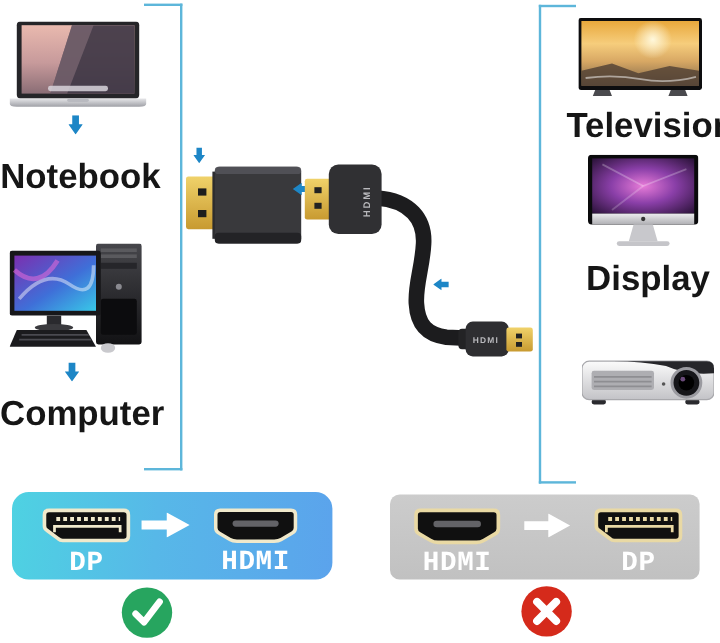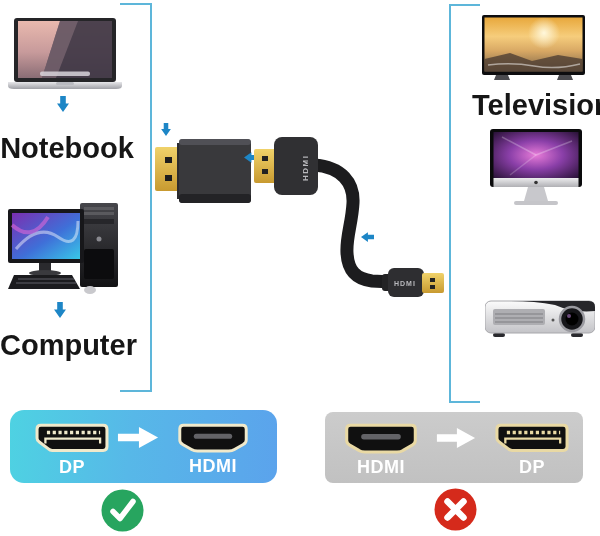--- a/index.html
+++ b/index.html
@@ -9,22 +9,22 @@
   .device-label{position:absolute;font-size:29px;font-weight:600;color:#161616;
                 text-align:center;line-height:1.1;}
   .bracket{position:absolute;border:0 solid #5db6da;}
   .bracket-left{border-top-width:2px;border-right-width:2px;border-bottom-width:2px;}
   .bracket-right{border-top-width:2px;border-left-width:2px;border-bottom-width:2px;}
   .banner{position:absolute;}
   .banner-ok{background:linear-gradient(95deg,#4ed2e2 0%,#57b8e8 45%,#5ba3ec 100%);
              border-radius:14px;}
   .banner-no{background:linear-gradient(180deg,#cccccc,#c1c1c1);border-radius:8px;}
   .port-group{position:absolute;display:flex;flex-direction:column;align-items:center;}
-  .port-label{color:#ffffff;font-weight:700;font-size:18px;margin-top:3px;
-              letter-spacing:.5px;line-height:1;}
+  .port-label{color:#ffffff;font-weight:700;font-size:23px;margin-top:3px;
+              letter-spacing:.5px;line-height:1;font-family:Liberation Mono, monospace;}
   .port-ok{color:#f0e9cb;}
   .port-no{color:#e9d9a4;}
 </style>
 </head>
 <body>
 
 <div class="stage">
 
   <svg class="abs" style="left:8px;top:18px" width="114" height="74" viewBox="0 0 114 74">
     <defs>
@@ -181,20 +181,21 @@
     <rect x="3.5" y="3" width="85" height="46" fill="url(#g-imac)"></rect>
     <line x1="46" y1="26" x2="12" y2="8" stroke="#ffffff" stroke-width="1.5" opacity=".25"></line>
     <line x1="46" y1="26" x2="82" y2="12" stroke="#ffffff" stroke-width="1.5" opacity=".25"></line>
     <line x1="46" y1="26" x2="20" y2="46" stroke="#ffffff" stroke-width="1.5" opacity=".2"></line>
     <rect x="3.5" y="49" width="85" height="9" fill="url(#g-chin)"></rect>
     <circle cx="46" cy="53.5" r="1.8" fill="#333333"></circle>
     <polygon points="38,58 54,58 58,72 34,72" fill="#c8c8cc"></polygon>
     <rect x="24" y="72" width="44" height="4" rx="2" fill="#c5c5c9"></rect>
   </svg>
 
+  <div class="device-label" style="left:482px;top:218px;width:116px">Display</div>
 
   <svg class="abs" style="left:485px;top:295px" width="110" height="43" viewBox="0 0 110 43">
     <defs>
       <linearGradient id="g-proj" x1="0" y1="0" x2="0" y2="1">
         <stop offset="0" stop-color="#fbfbfb"></stop>
           <stop offset="1" stop-color="#c3c3c7"></stop>
       </linearGradient>
     </defs>
     <rect x="8" y="38" width="12" height="4" rx="2" fill="#2a2a2e"></rect>
     <rect x="86" y="38" width="12" height="4" rx="2" fill="#2a2a2e"></rect>

